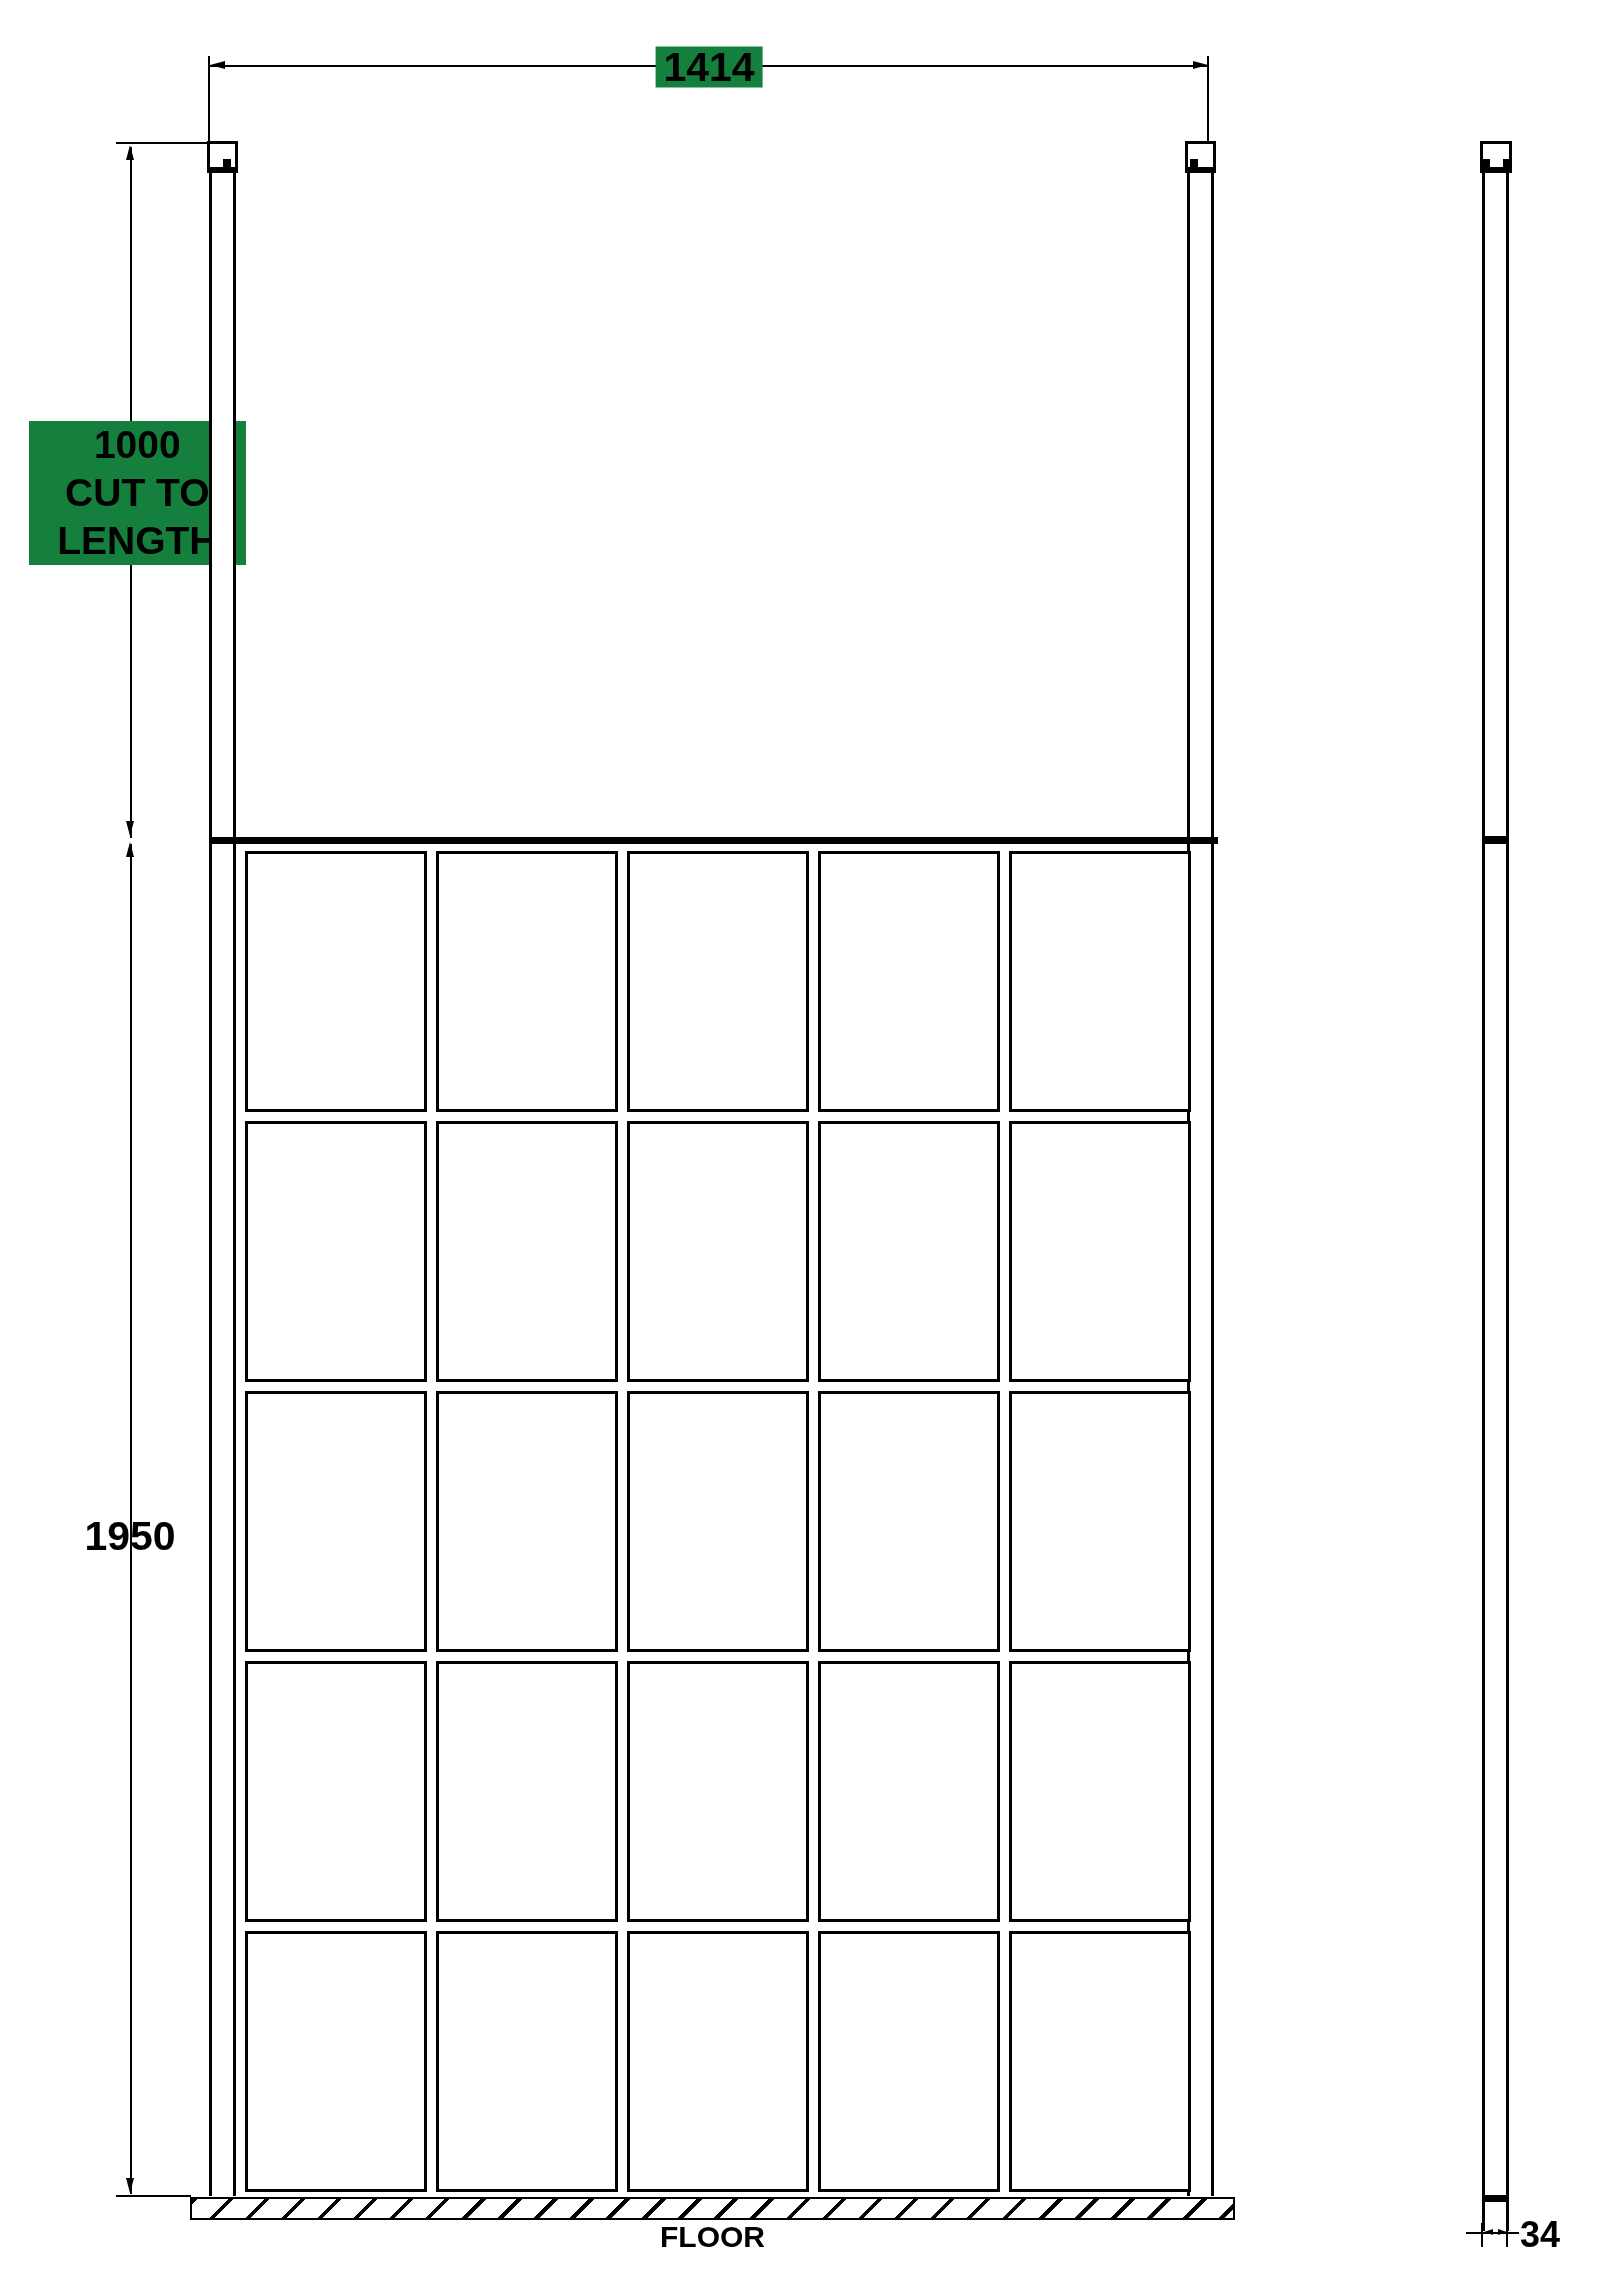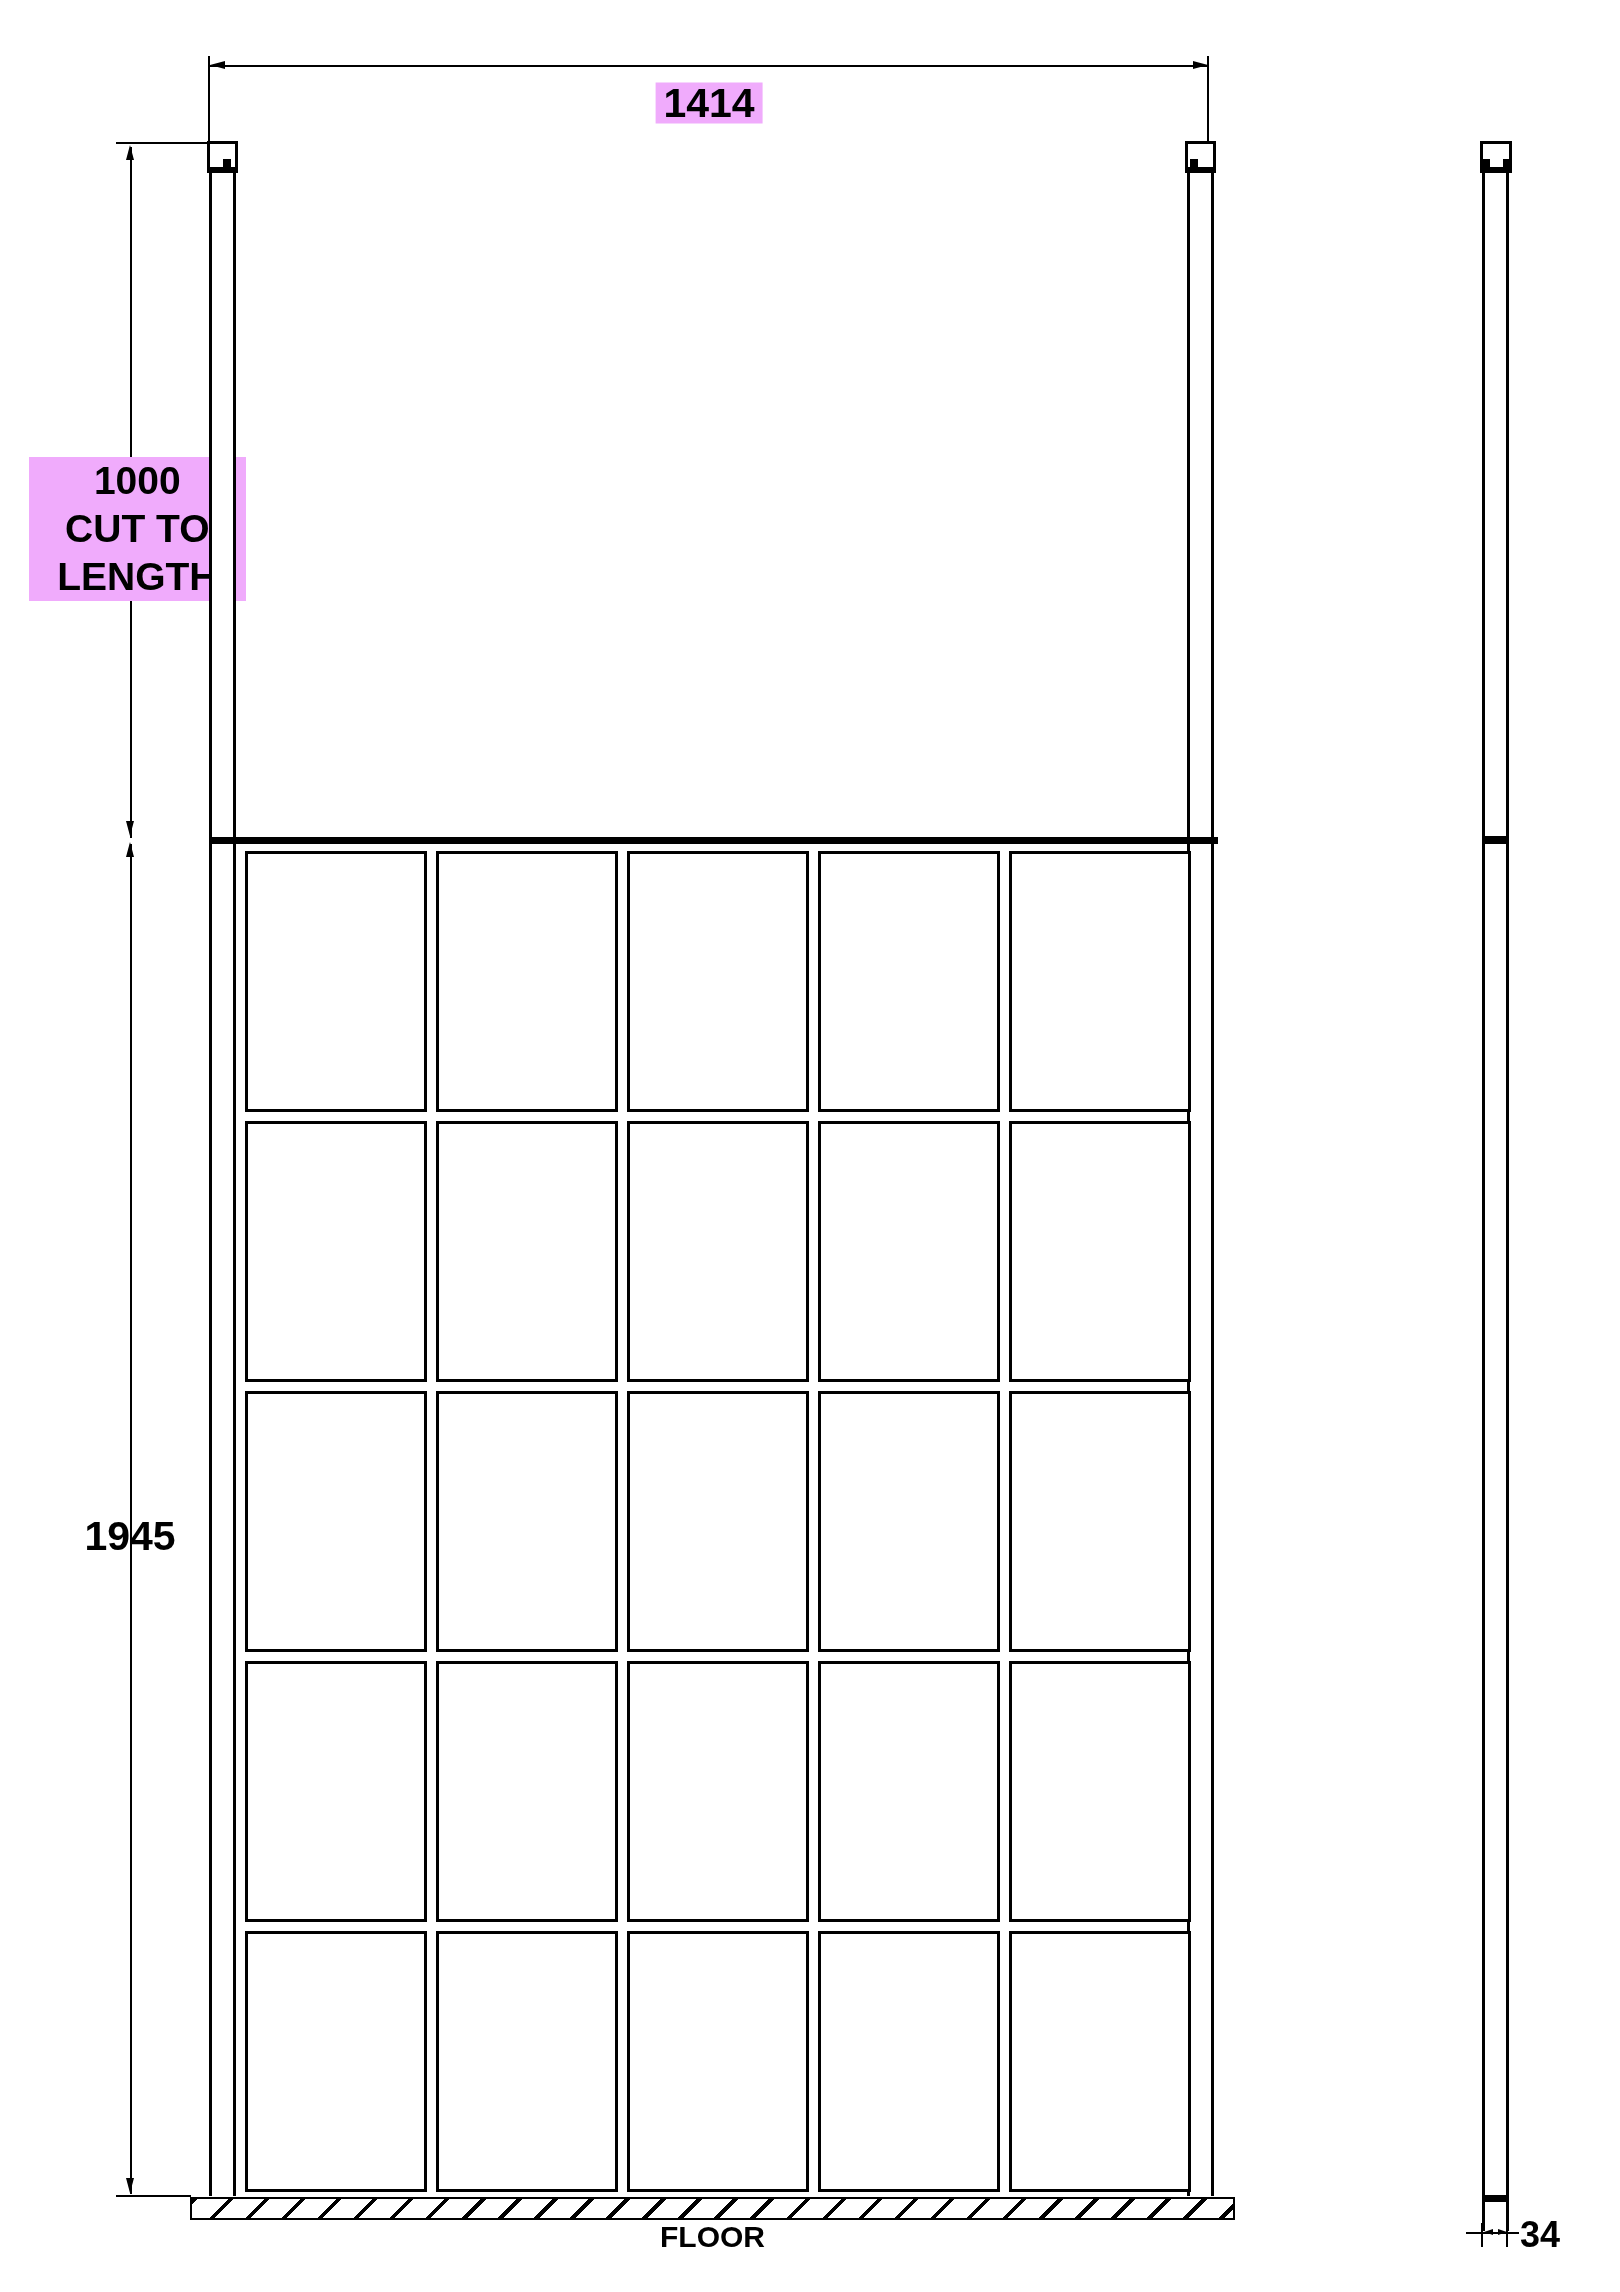--- a/index.html
+++ b/index.html
@@ -59,21 +59,21 @@
     font-weight:bold;
     color:#000;
     white-space:nowrap;
   }
   .t42{font-size:41px;line-height:41px;}
   .t40{font-size:39px;line-height:48px;}
   .t46{font-size:36px;line-height:45px;}
   .t28{font-size:30px;line-height:27.4px;}
   .center-xy{transform:translate(-50%,-50%);}
   .center-y{transform:translateY(-50%);}
-  .whitebg{background:#f0abfc;padding:0 7.8px;margin-top:36px;}
+  .whitebg{background:#15803d;padding:0 7.8px;}
   .stack{display:flex;flex-direction:column;align-items:center;text-align:center;}
 </style>
 </head>
 <body>
 
 <div id="canvas">
 
   <div class="abs dline" style="left:209px;top:65px;width:1000px;height:2px;"></div>
   <div class="abs dline" style="left:208px;top:56px;width:2px;height:85px;"></div>
   <div class="abs dline" style="left:1207px;top:56px;width:2px;height:85px;"></div>
@@ -88,21 +88,21 @@
   <div class="abs dimtext t40 stack whitebg" style="left:29px;top:421px;width:201px;">
     <span>1000</span>
     <span>CUT TO</span>
     <span>LENGTH</span>
   </div>
 
   <div class="abs dline" style="left:130px;top:844px;width:2px;height:1350px;"></div>
   <div class="abs arr up" style="left:126px;top:842px;"></div>
   <div class="abs arr down" style="left:126px;top:2178px;"></div>
   <div class="abs dline" style="left:116px;top:2195px;width:75px;height:2px;"></div>
-  <div class="abs dimtext t42 center-xy" style="left:130px;top:1536px;">1945</div>
+  <div class="abs dimtext t42 center-xy" style="left:130px;top:1536px;">1950</div>
 
   <div class="abs cap" style="left:207px;top:141px;width:31px;height:32px;"></div>
   <div class="abs ink" style="left:223px;top:159px;width:7.8px;height:7.8px;"></div>
   <div class="abs tube" style="left:209px;top:173px;width:26.5px;height:2023px;"></div>
 
   <div class="abs cap" style="left:1185px;top:141px;width:31px;height:32px;"></div>
   <div class="abs ink" style="left:1190px;top:159px;width:7.8px;height:7.8px;"></div>
   <div class="abs tube" style="left:1187px;top:173px;width:26.5px;height:2023px;"></div>
 
   <div class="abs ink" style="left:209px;top:837px;width:1009px;height:6.9px;"></div>

